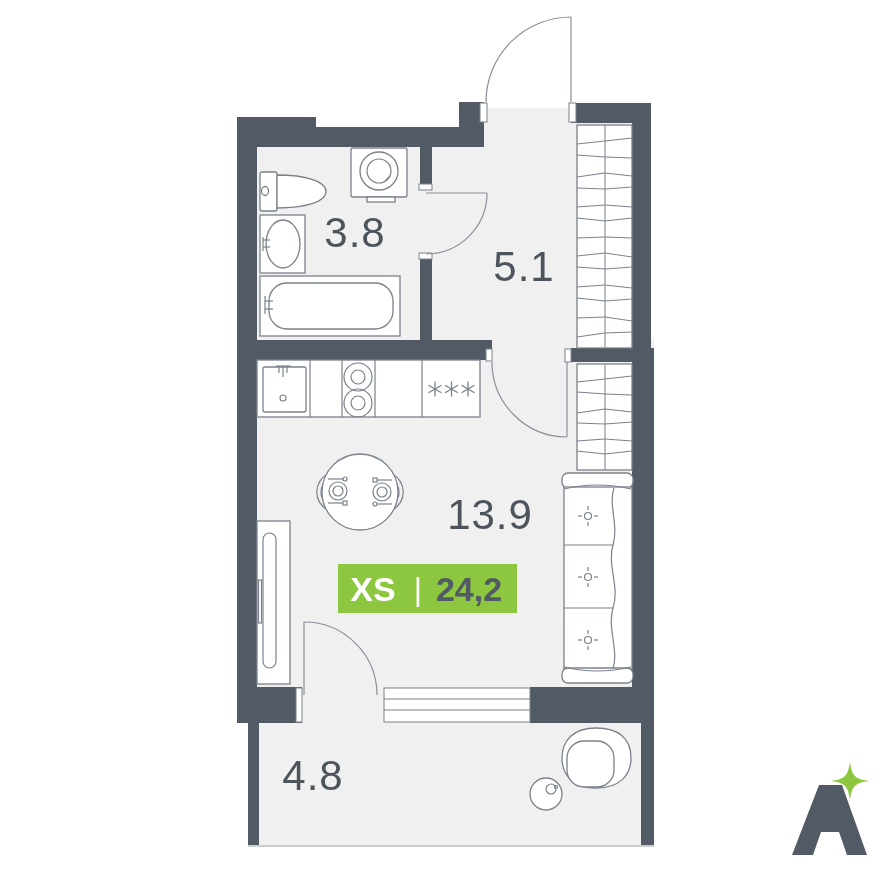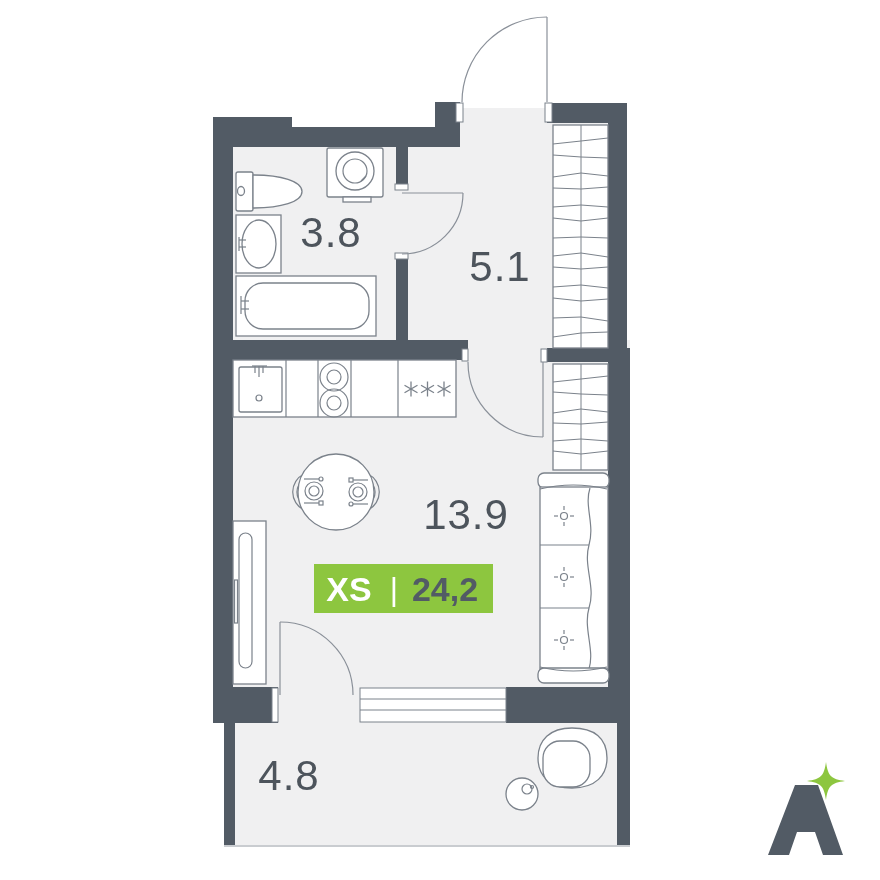--- a/index.html
+++ b/index.html
@@ -1,17 +1,17 @@
 <!DOCTYPE html>
 <html><head>
 <meta charset="utf-8">
 <style>
   html,body{margin:0;padding:0;background:#ffffff;}
   body{width:880px;height:880px;position:relative;font-family:"Liberation Sans",sans-serif;}
-  #plan-wrap{position:absolute;inset:0;}
+  #plan-wrap{position:absolute;inset:0;padding-left:24px;}
   svg{display:block;}
   .floor{fill:#f0f0f1;}
   .wall{fill:#525b65;stroke:none;}
   .furn{fill:#ffffff;stroke:#7b828b;stroke-width:1.3;}
   .furn-thin{fill:none;stroke:#7b828b;stroke-width:1.2;}
   .door{fill:none;stroke:#8a9099;stroke-width:1.2;}
   .jamb{fill:#ffffff;stroke:#7b828b;stroke-width:1;}
   .hatch{stroke:#7b828b;stroke-width:1;fill:none;}
   .area-label{fill:#4d545c;font-size:42px;font-weight:500;letter-spacing:1px;}
   .badge-rect{fill:#8dc63f;}

